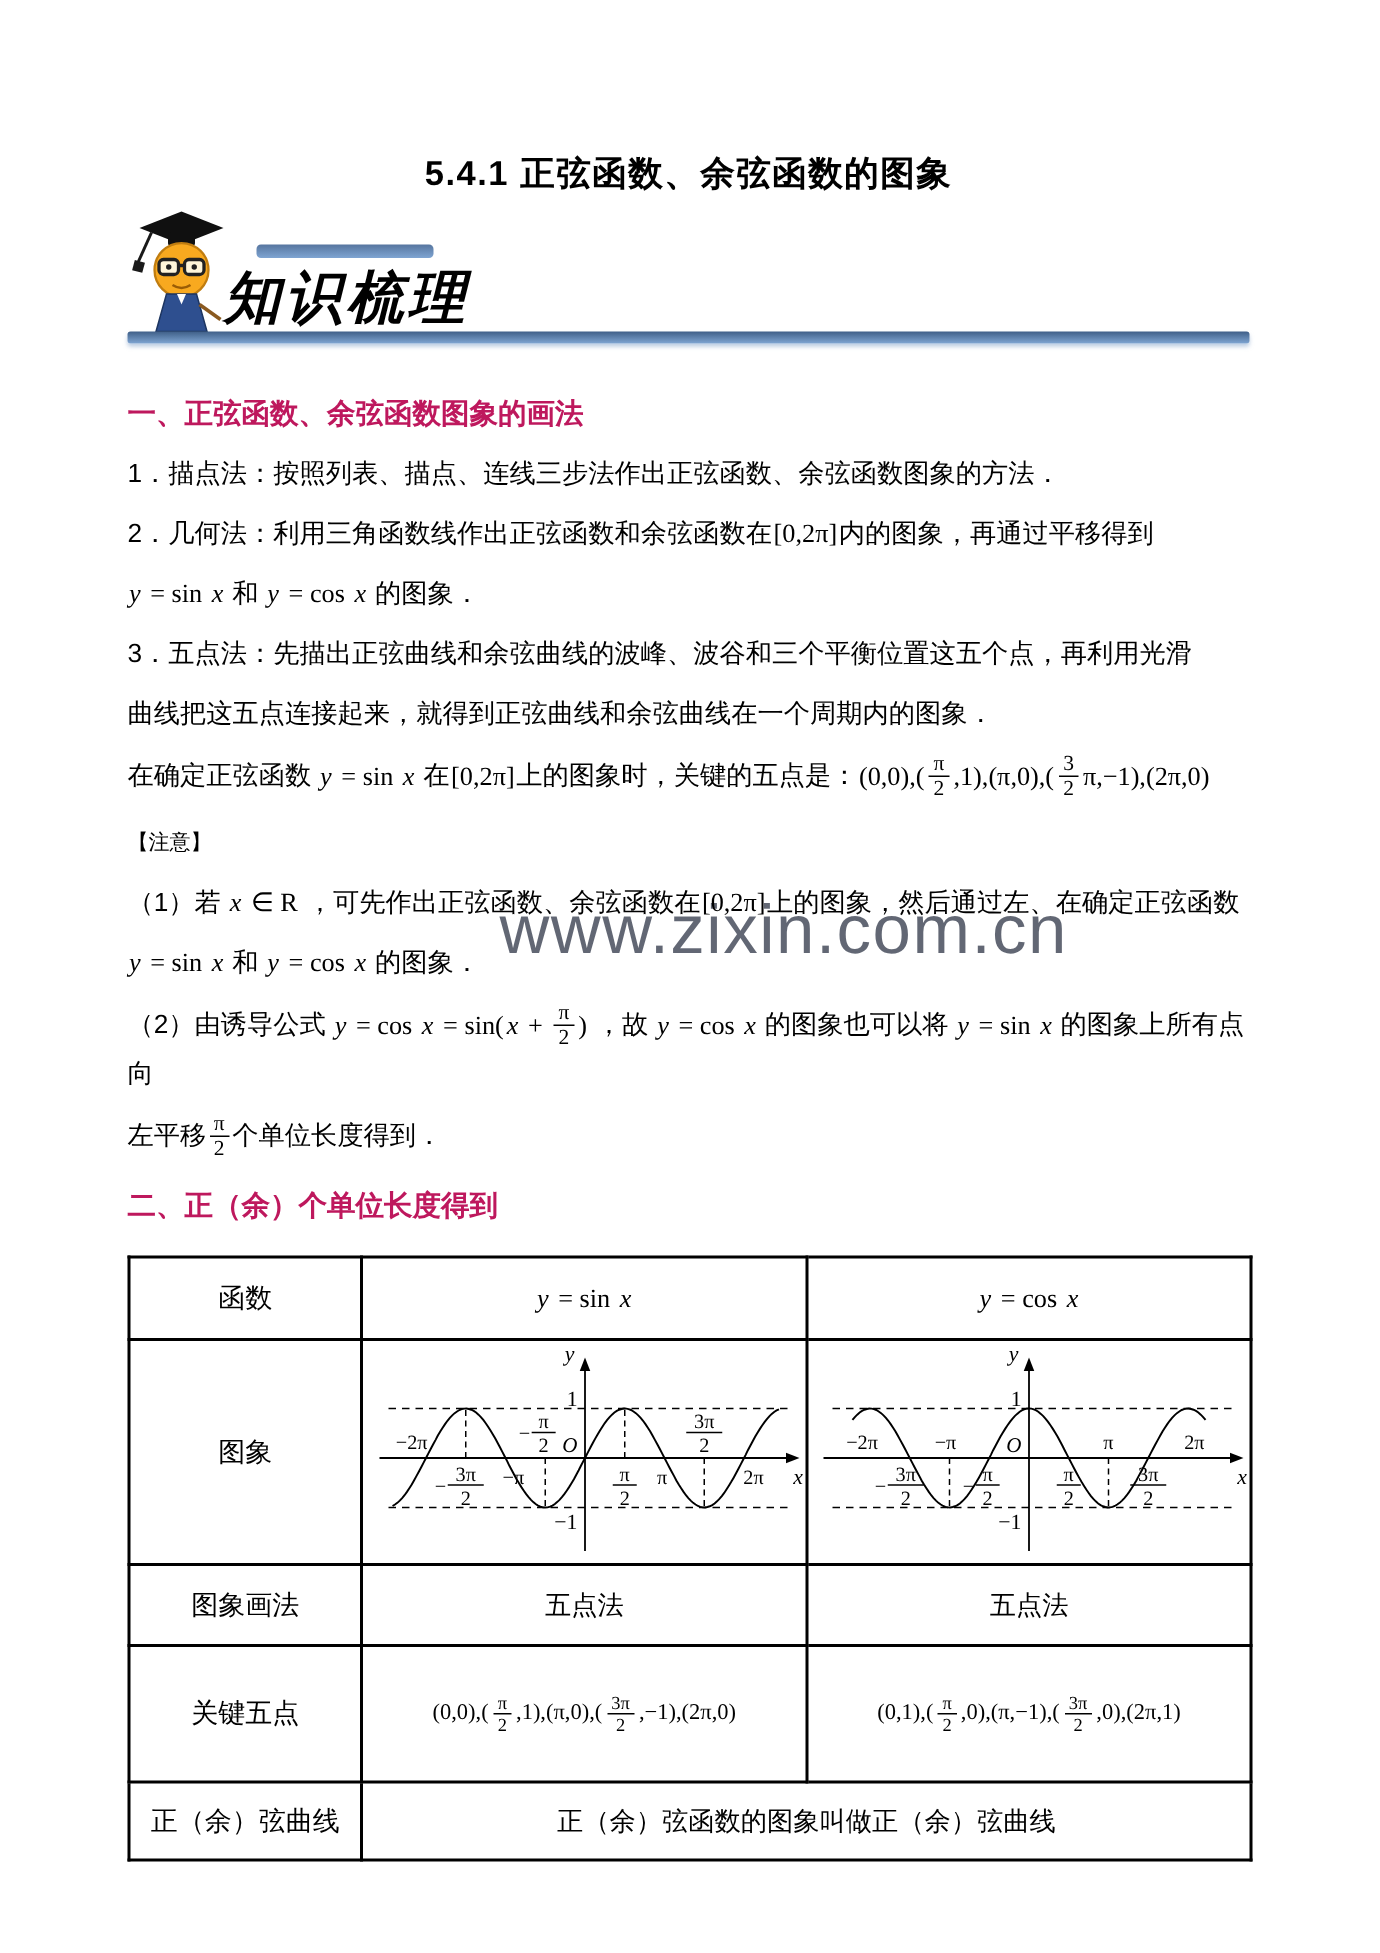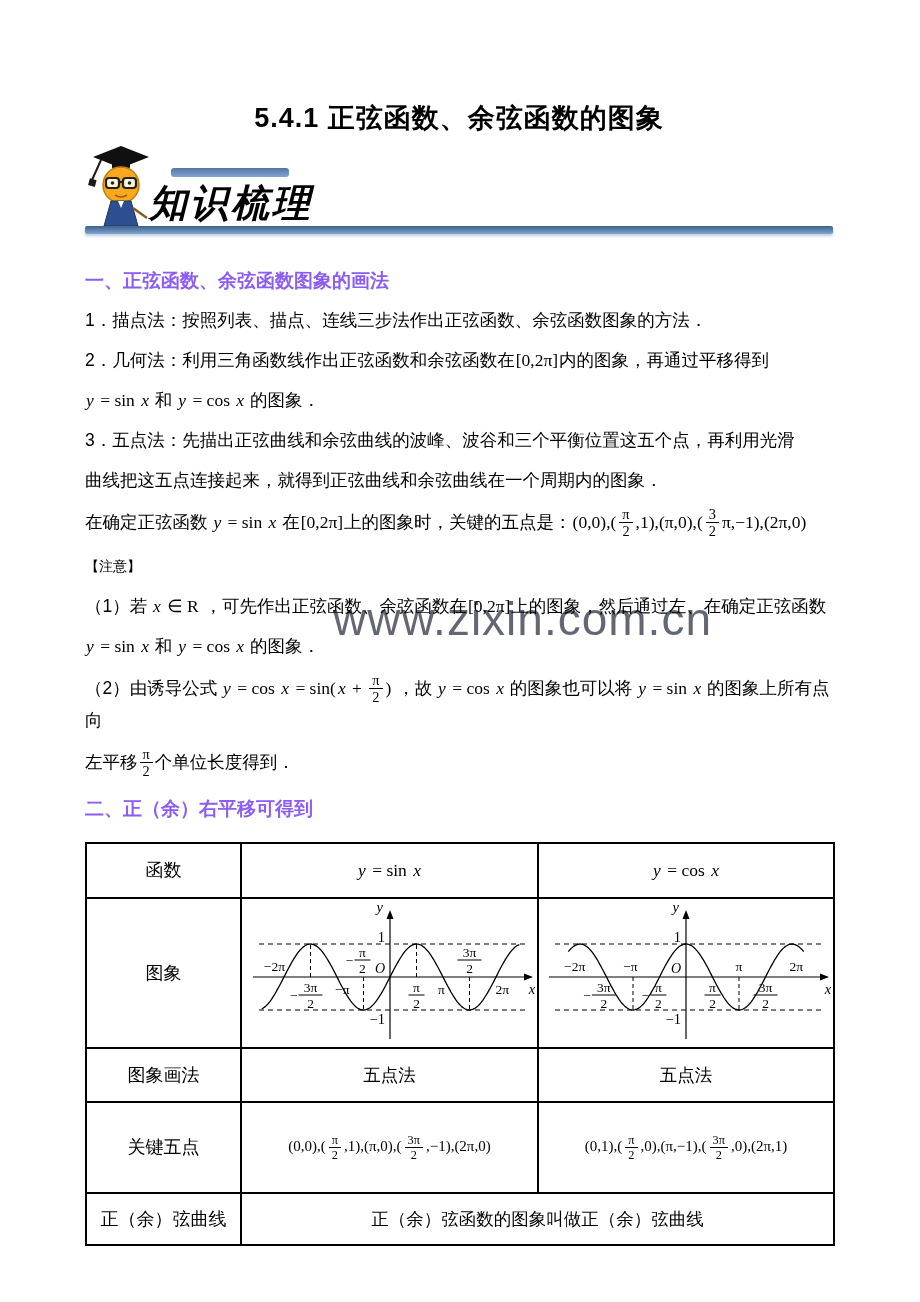--- a/index.html
+++ b/index.html
@@ -1,30 +1,30 @@
 <!DOCTYPE html>
 <html><head>
 <meta charset="utf-8">
 <style>
   html,body{margin:0;padding:0;}
   body{width:920px;height:1302px;background:#ffffff;position:relative;overflow:hidden;
        font-family:"Liberation Sans",sans-serif;color:#000;}
   .content{position:absolute;left:85px;top:0;width:748px;z-index:1;}
-  .doc-title{margin-top:100px;text-align:center;font-size:27px;font-weight:bold;letter-spacing:1px;}
+  .doc-title{margin-top:100px;text-align:center;font-size:23px;font-weight:bold;letter-spacing:1px;}
   
   .banner{position:relative;height:104px;margin-top:12px;}
   .mascot{position:absolute;left:0;top:-4px;}
   .bar-short{position:absolute;left:86px;top:20px;width:118px;height:9px;border-radius:3px;
              background:linear-gradient(#56759f,#7fa5d2);}
   .banner-label{position:absolute;left:64px;top:30px;font-family:"DejaVu Serif",serif;
                 font-weight:bold;font-size:38px;font-style:italic;letter-spacing:3px;}
   .bar-long{position:absolute;left:0;top:78px;width:100%;height:8px;border-radius:2px;
             background:linear-gradient(#3f5f88,#7fa5d2);box-shadow:0 2px 3px rgba(130,160,200,.55);}
   
-  .h-red{color:#8b5cf6;font-weight:bold;font-size:19px;margin:16px 0 4px 0;}
+  .h-red{color:#be185d;font-weight:bold;font-size:19px;margin:16px 0 4px 0;}
   .para{font-size:17.5px;line-height:28px;margin:12px 0;}
   .note-title{font-size:14px;line-height:28px;margin:12px 0;}
   .mm{font-family:"Liberation Serif",serif;padding:0 1px;}
   .mi{font-family:"Liberation Serif",serif;font-style:italic;padding:0 1px;}
   .frac{display:inline-flex;flex-direction:column;align-items:center;vertical-align:middle;
         font-family:"Liberation Serif",serif;font-size:0.82em;line-height:1.15;margin:0 2px;}
   .fn{border-bottom:1px solid #000;padding:0 3px 0 3px;}
   .fd{padding-top:0;}
   
   .watermark{position:absolute;left:320px;top:592px;z-index:0;font-size:46px;color:#0f172a;
@@ -90,21 +90,21 @@
   <div class="para"><span class="mi">y</span><span class="mm"> = sin </span><span class="mi">x</span><span class="cs"> 和 </span><span class="mi">y</span><span class="mm"> = cos </span><span class="mi">x</span><span class="cs"> 的图象．</span></div>
   <div class="para"><span class="cs">（2）由诱导公式 </span><span class="mi">y</span><span class="mm"> = cos </span><span class="mi">x</span><span class="mm"> = sin(</span><span class="mi">x</span><span class="mm"> + </span><span class="frac">
         <span class="fn">π</span>
         <span class="fd">2</span>
       </span><span class="mm">)</span><span class="cs"> ，故 </span><span class="mi">y</span><span class="mm"> = cos </span><span class="mi">x</span><span class="cs"> 的图象也可以将 </span><span class="mi">y</span><span class="mm"> = sin </span><span class="mi">x</span><span class="cs"> 的图象上所有点向</span></div>
   <div class="para"><span class="cs">左平移</span><span class="frac">
         <span class="fn">π</span>
         <span class="fd">2</span>
       </span><span class="cs">个单位长度得到．</span></div>
 
-  <div class="h-red">二、正（余）右平移可得到</div>
+  <div class="h-red">二、正（余）个单位长度得到</div>
 
   <table class="ktable">
     <colgroup>
         <col style="width:155px">
         <col style="width:297px">
         <col style="width:296px">
       </colgroup>
     <tbody>
         <tr class="r1">
       <td class="cell-label">函数</td>

